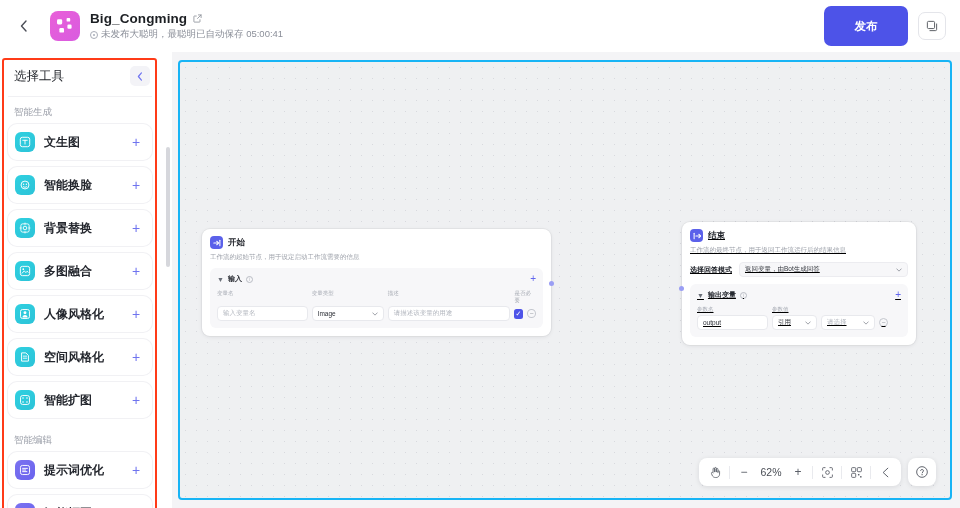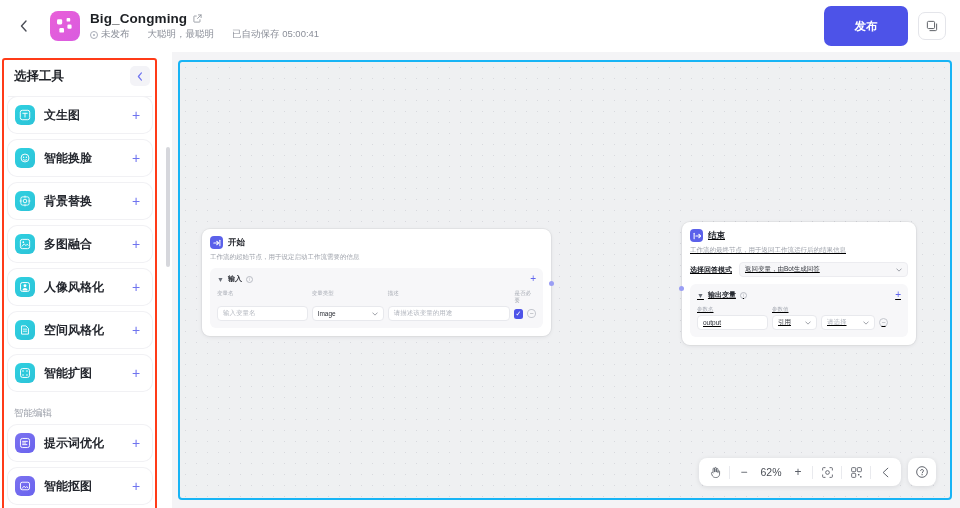--- a/index.html
+++ b/index.html
@@ -39,21 +39,21 @@
     position: relative;
   }
   .app-icon svg { position: absolute; top: 6px; left: 6px; }
   .title-block { margin-left: 10px; display: flex; flex-direction: column; gap: 2px; }
   .title-row { display: flex; align-items: center; gap: 6px; }
   .app-title {
     font-size: 13.5px; font-weight: bold; color: #1c1f23;
     letter-spacing: .1px;
   }
   .edit-icon { color: #8c9099; display: flex; align-items: center; cursor: pointer; }
-  .meta-row { display: flex; align-items: center; gap: 18px; font-size: 9.5px; color: #8b8f99; }
+  .meta-row { display: flex; align-items: center; gap: 0; font-size: 9.5px; color: #8b8f99; }
   .meta-item { display: flex; align-items: center; gap: 3px; white-space: nowrap; }
   .dot-icon {
     width: 8px; height: 8px; border-radius: 50%;
     border: 1.2px solid #a9adb8;
     display: inline-block;
     position: relative;
   }
   .dot-icon::after{
     content:""; position:absolute; left:2.2px; top:2.2px;
     width:2.2px;height:2.2px;border-radius:50%;background:#a9adb8;
@@ -125,21 +125,21 @@
     overflow: hidden;
     padding: 0 8px;
     background: #fff;
   }
   .panel-head {
     display: flex; align-items: center;
     height: 36px;
     padding: 0 2px 0 6px;
     margin-top: 6px;
   }
-  .panel-title { font-size: 12.5px; font-weight: bold; color: #1d2026; }
+  .panel-title { font-size: 12.5px; font-weight: normal; color: #1d2026; }
   .panel-head-spacer { flex: 1 1 auto; }
   .collapse-btn {
     width: 20px; height: 20px;
     border-radius: 5px;
     background: #f3f3f7;
     display: flex; align-items: center; justify-content: center;
     color: #6f74f2;
     font-size: 9px;
     cursor: pointer;
   }
@@ -390,20 +390,21 @@
         <span class="panel-title">选择工具</span>
         <span class="panel-head-spacer"></span>
         <span class="collapse-btn">
           <svg width="6" height="9" viewBox="0 0 6 10" fill="none">
             <path d="M4.6 1L1.2 5l3.4 4" stroke="#6f74f2" stroke-width="1.3" stroke-linecap="round" stroke-linejoin="round"></path>
           </svg>
         </span>
       </div>
       <div class="divider-line"></div>
       <div id="groups">
+          <div class="group-label">智能生成</div>
           <div class="tool-item">
             <span class="tool-ico cyan">
               <svg width="12" height="12" viewBox="0 0 14 14" fill="none">
                 <rect x="1.5" y="1.5" width="11" height="11" rx="2.4" stroke="#fff" stroke-width="1.1"></rect>
                 <path d="M4.4 5h5.2M7 5v4.4" stroke="#fff" stroke-width="1.1" stroke-linecap="round"></path>
               </svg>
             </span>
             <span class="tool-name">文生图</span>
             <span class="tool-add">+</span>
           </div>

